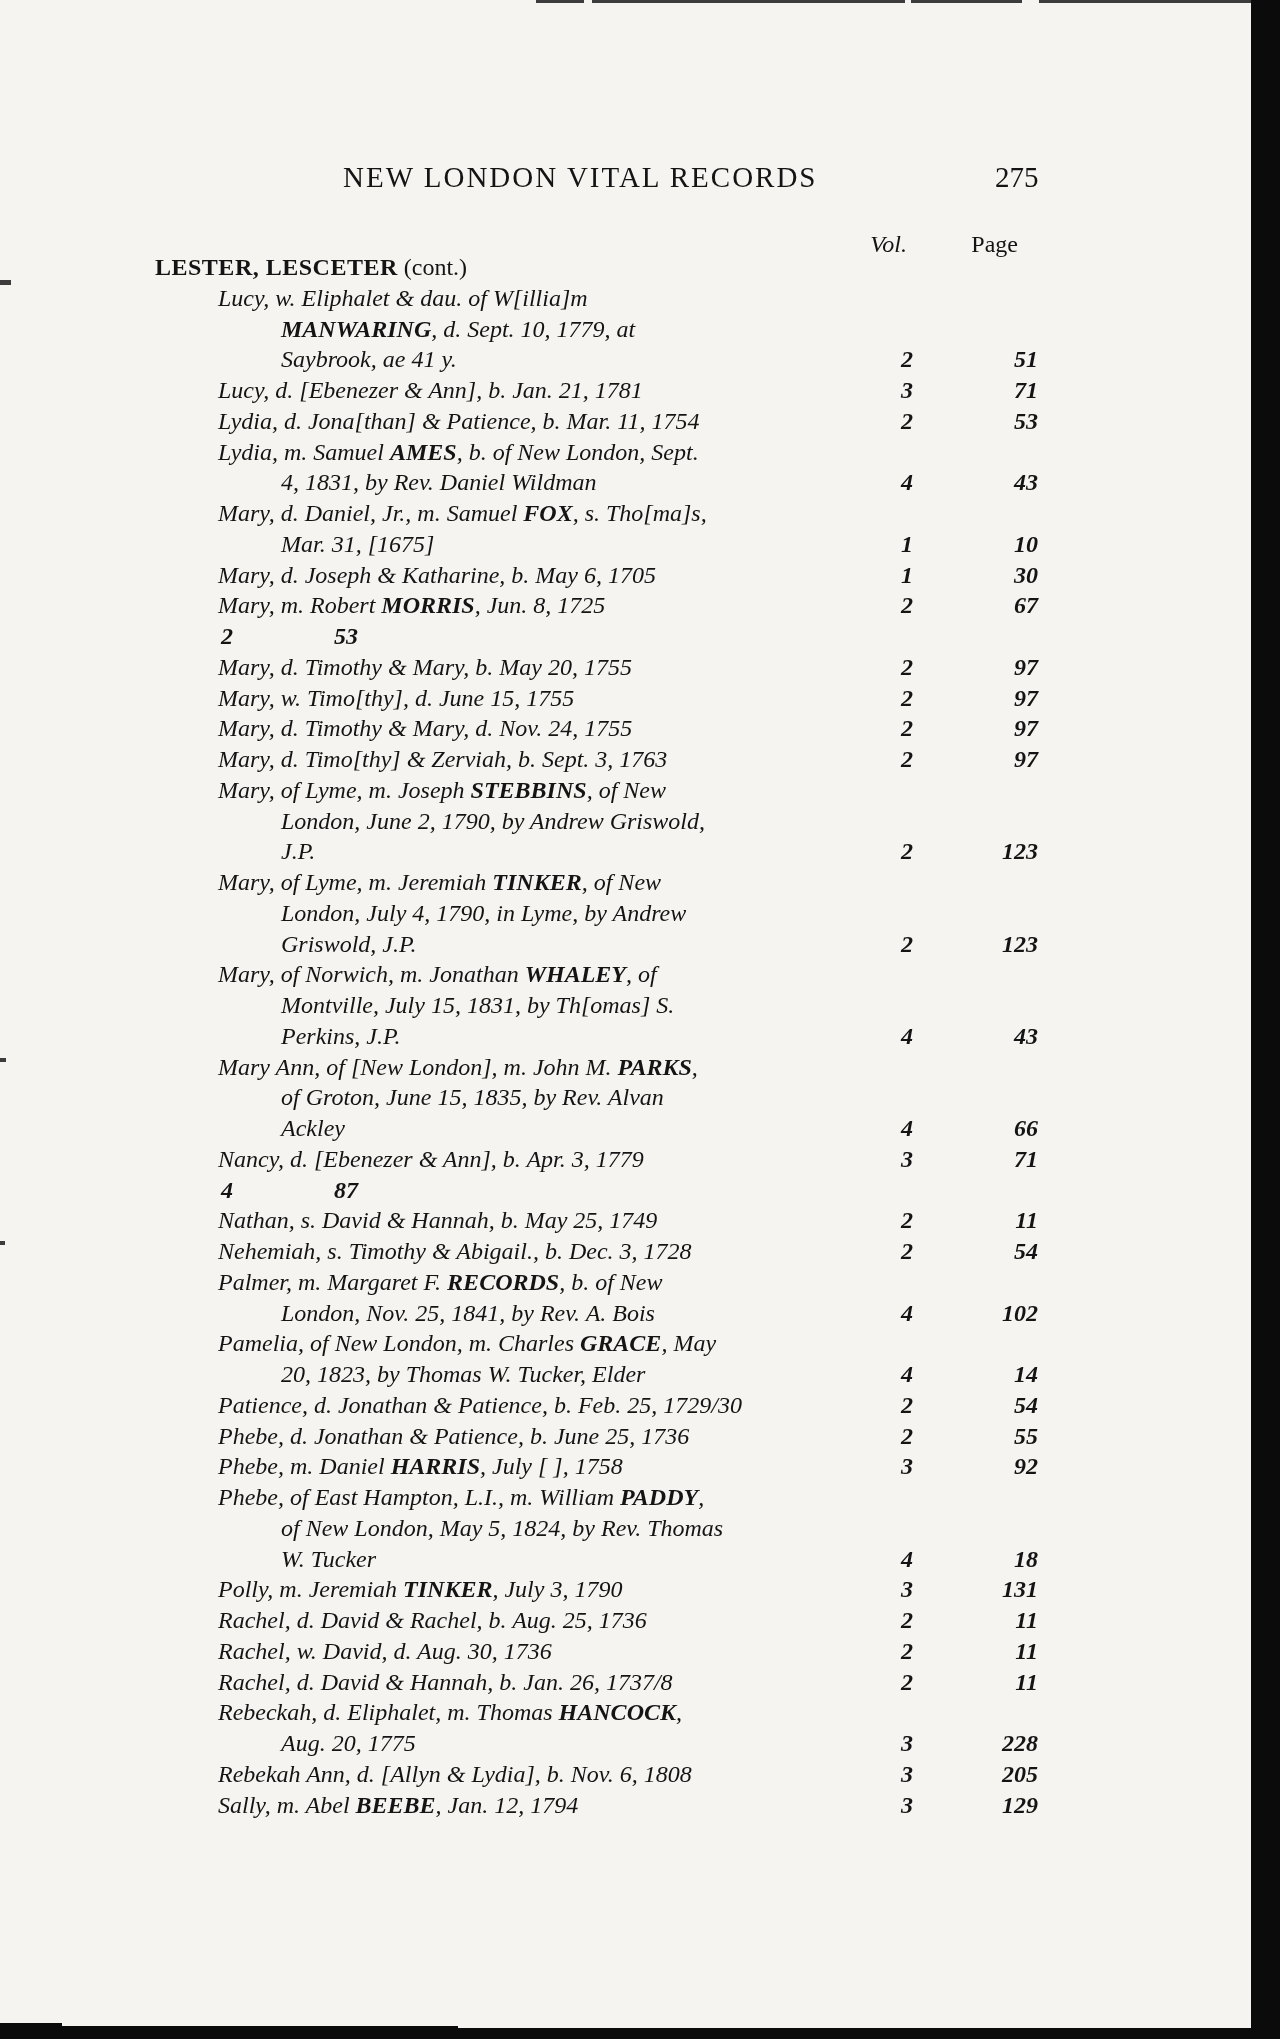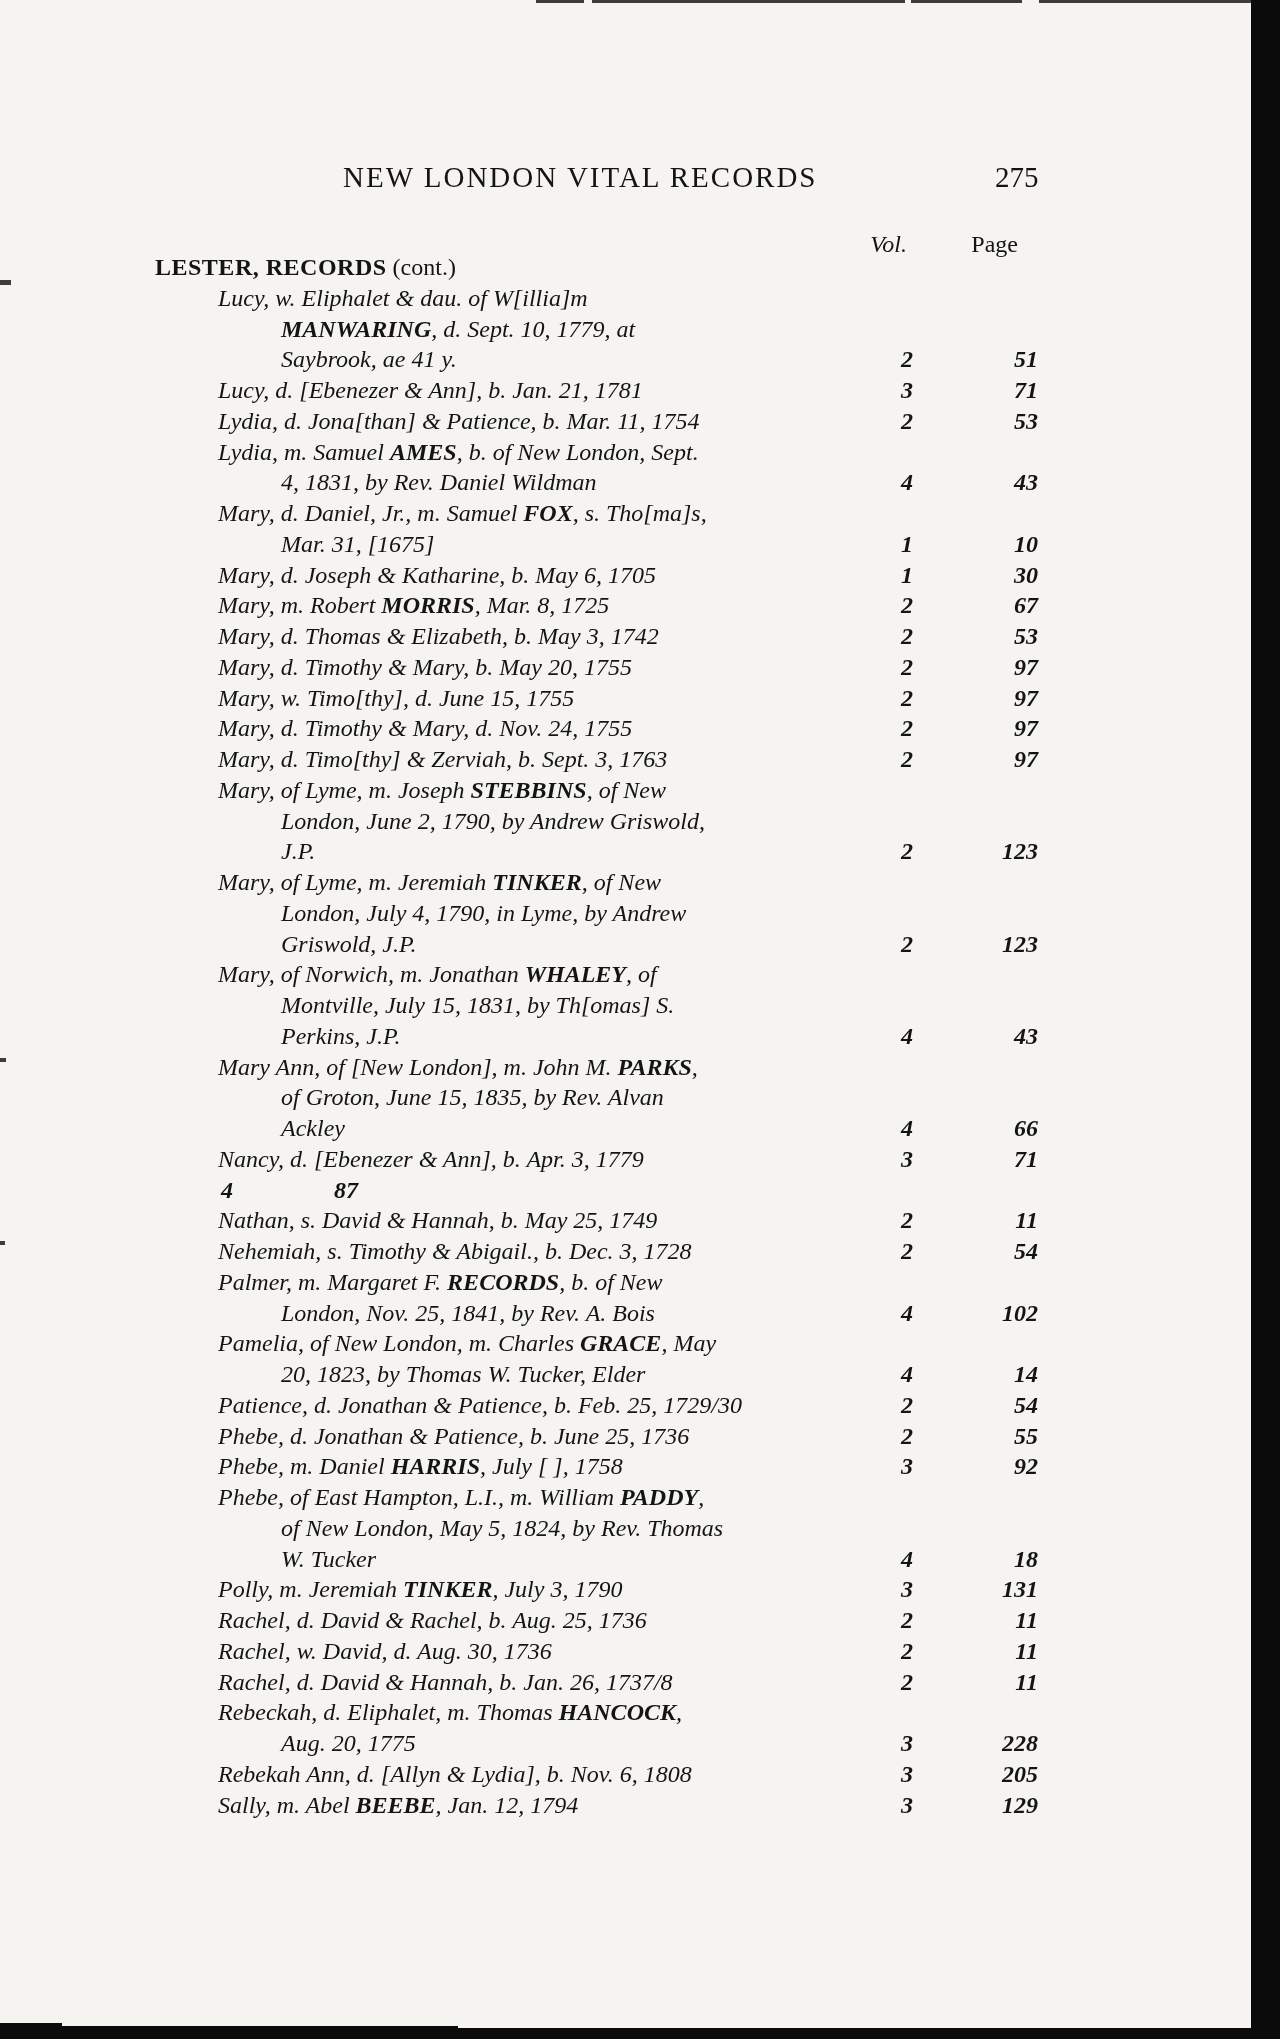--- a/index.html
+++ b/index.html
@@ -67,21 +67,21 @@
   <div class="title">NEW LONDON VITAL RECORDS</div>
   <div class="page-number">275</div>
 
   <div class="col-headers">
     <div class="col-spacer"></div>
     <div class="cell vol">Vol.</div>
     <div class="cell pg">Page</div>
   </div>
 
   <div class="content">
-    <div class="section-heading"><b>LESTER, RECORDS</b><span> (cont.)</span></div>
+    <div class="section-heading"><b>LESTER, LESCETER</b><span> (cont.)</span></div>
     <div id="entries">
         <div class="entry">
           <div class="entry-text"><span>Lucy, w. Eliphalet &amp; dau. of W[illia]m</span><br><b>MANWARING</b><span>, d. Sept. 10, 1779, at</span><br><span>Saybrook, ae 41 y.</span></div>
           <div class="cell vol">2</div>
           <div class="cell pg">51</div>
         </div>
         <div class="entry">
           <div class="entry-text"><span>Lucy, d. [Ebenezer &amp; Ann], b. Jan. 21, 1781</span></div>
           <div class="cell vol">3</div>
           <div class="cell pg">71</div>
@@ -100,26 +100,25 @@
           <div class="entry-text"><span>Mary, d. Daniel, Jr., m. Samuel </span><b>FOX</b><span>, s. Tho[ma]s,</span><br><span>Mar. 31, [1675]</span></div>
           <div class="cell vol">1</div>
           <div class="cell pg">10</div>
         </div>
         <div class="entry">
           <div class="entry-text"><span>Mary, d. Joseph &amp; Katharine, b. May 6, 1705</span></div>
           <div class="cell vol">1</div>
           <div class="cell pg">30</div>
         </div>
         <div class="entry">
-          <div class="entry-text"><span>Mary, m. Robert </span><b>MORRIS</b><span>, Mar. 8, 1725</span></div>
+          <div class="entry-text"><span>Mary, m. Robert </span><b>MORRIS</b><span>, Jun. 8, 1725</span></div>
           <div class="cell vol">2</div>
           <div class="cell pg">67</div>
         </div>
         <div class="entry">
-          <div class="entry-text"><span>Mary, d. Thomas &amp; Elizabeth, b. May 3, 1742</span></div>
           <div class="cell vol">2</div>
           <div class="cell pg">53</div>
         </div>
         <div class="entry">
           <div class="entry-text"><span>Mary, d. Timothy &amp; Mary, b. May 20, 1755</span></div>
           <div class="cell vol">2</div>
           <div class="cell pg">97</div>
         </div>
         <div class="entry">
           <div class="entry-text"><span>Mary, w. Timo[thy], d. June 15, 1755</span></div>

